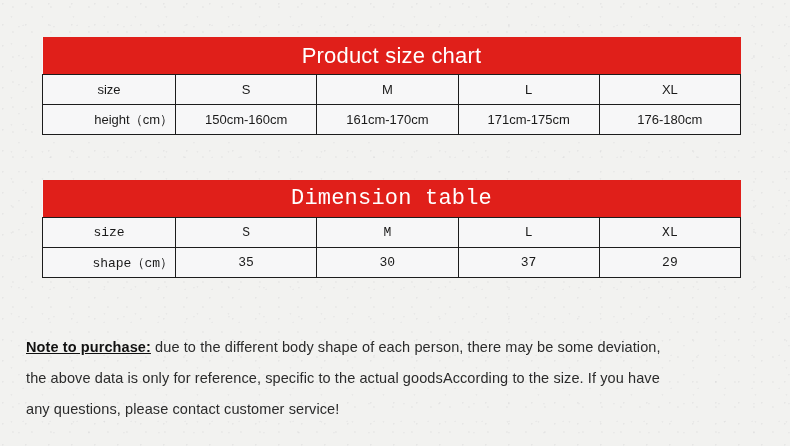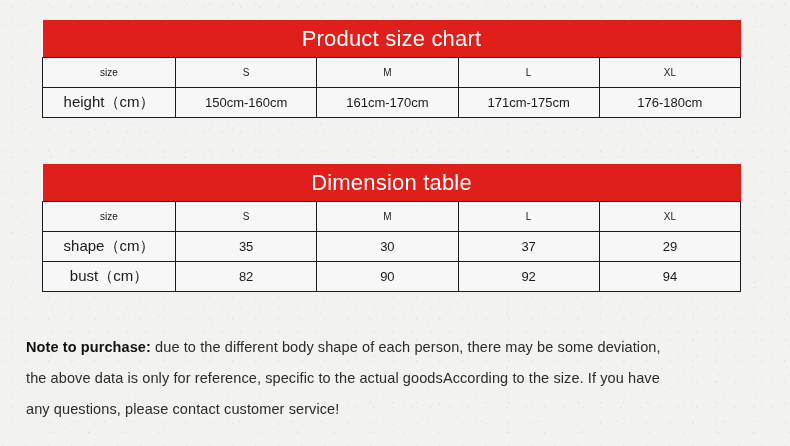--- a/index.html
+++ b/index.html
@@ -40,22 +40,22 @@
   }
 
   .size-table {
     position: absolute;
     left: 42px;
     width: 698px;
     border-collapse: collapse;
     table-layout: fixed;
     background: #f7f7f8;
   }
-  #table-1 { top: 20px; }
-  #table-2 { top: 164px; }
+  #table-1 { top: 37px; }
+  #table-2 { top: 180px; font-family: Liberation Mono, monospace; }
 
   .size-table col.label-col { width: 133px; }
   .size-table col.data-col  { width: 141.25px; }
 
   .table-title {
     background: #e01f1a;
     color: #ffffff;
     font-size: 22px;
     font-weight: 400;
     text-align: center;
@@ -70,39 +70,40 @@
     height: 29px;
     padding: 0 2px;
     text-align: center;
     vertical-align: middle;
     font-size: 13px;
     font-weight: 400;
     color: #1a1a1a;
     background: #f7f7f8;
     white-space: nowrap;
   }
-  .size-table td.cell.head-cell { font-size: 10px; margin-left: 43px; }
-  .size-table td.cell.row-label { font-size: 15px; }
+  .size-table td.cell.head-cell { font-size: 13px; margin-left: 43px; }
+  .size-table td.cell.row-label { font-size: 13px; text-align: right; }
 
   
   .size-table tr.title-row td { border-left: none; border-right: none; border-top: none; }
 
   .note-block {
     position: absolute;
     left: 26px;
     top: 332px;
     width: 742px;
     font-size: 14.5px;
     line-height: 31px;
     color: #2b2b2b;
     letter-spacing: 0.1px;
   }
   .note-lead {
     font-weight: 700;
     color: #111111;
+    text-decoration: underline;
   }
   .note-line { display: block; white-space: nowrap; }
 </style>
 </head>
 <body>
 
 <div class="paper-texture"></div>
 
 <div class="page">
 
@@ -154,27 +155,20 @@
         <td class="cell head-cell">L</td>
         <td class="cell head-cell">XL</td>
       </tr>
       <tr>
         <td class="cell row-label">shape（cm）</td>
         <td class="cell">35</td>
         <td class="cell">30</td>
         <td class="cell">37</td>
         <td class="cell">29</td>
       </tr>
-      <tr>
-        <td class="cell row-label">bust（cm）</td>
-        <td class="cell">82</td>
-        <td class="cell">90</td>
-        <td class="cell">92</td>
-        <td class="cell">94</td>
-      </tr>
     </tbody>
   </table>
 
   <div class="note-block">
     <span class="note-line"><span class="note-lead">Note to purchase:</span><span> due to the different body shape of each person, there may be some deviation,</span></span>
     <span class="note-line">the above data is only for reference, specific to the actual goodsAccording to the size. If you have</span>
     <span class="note-line">any questions, please contact customer service!</span>
   </div>
 
 </div>

